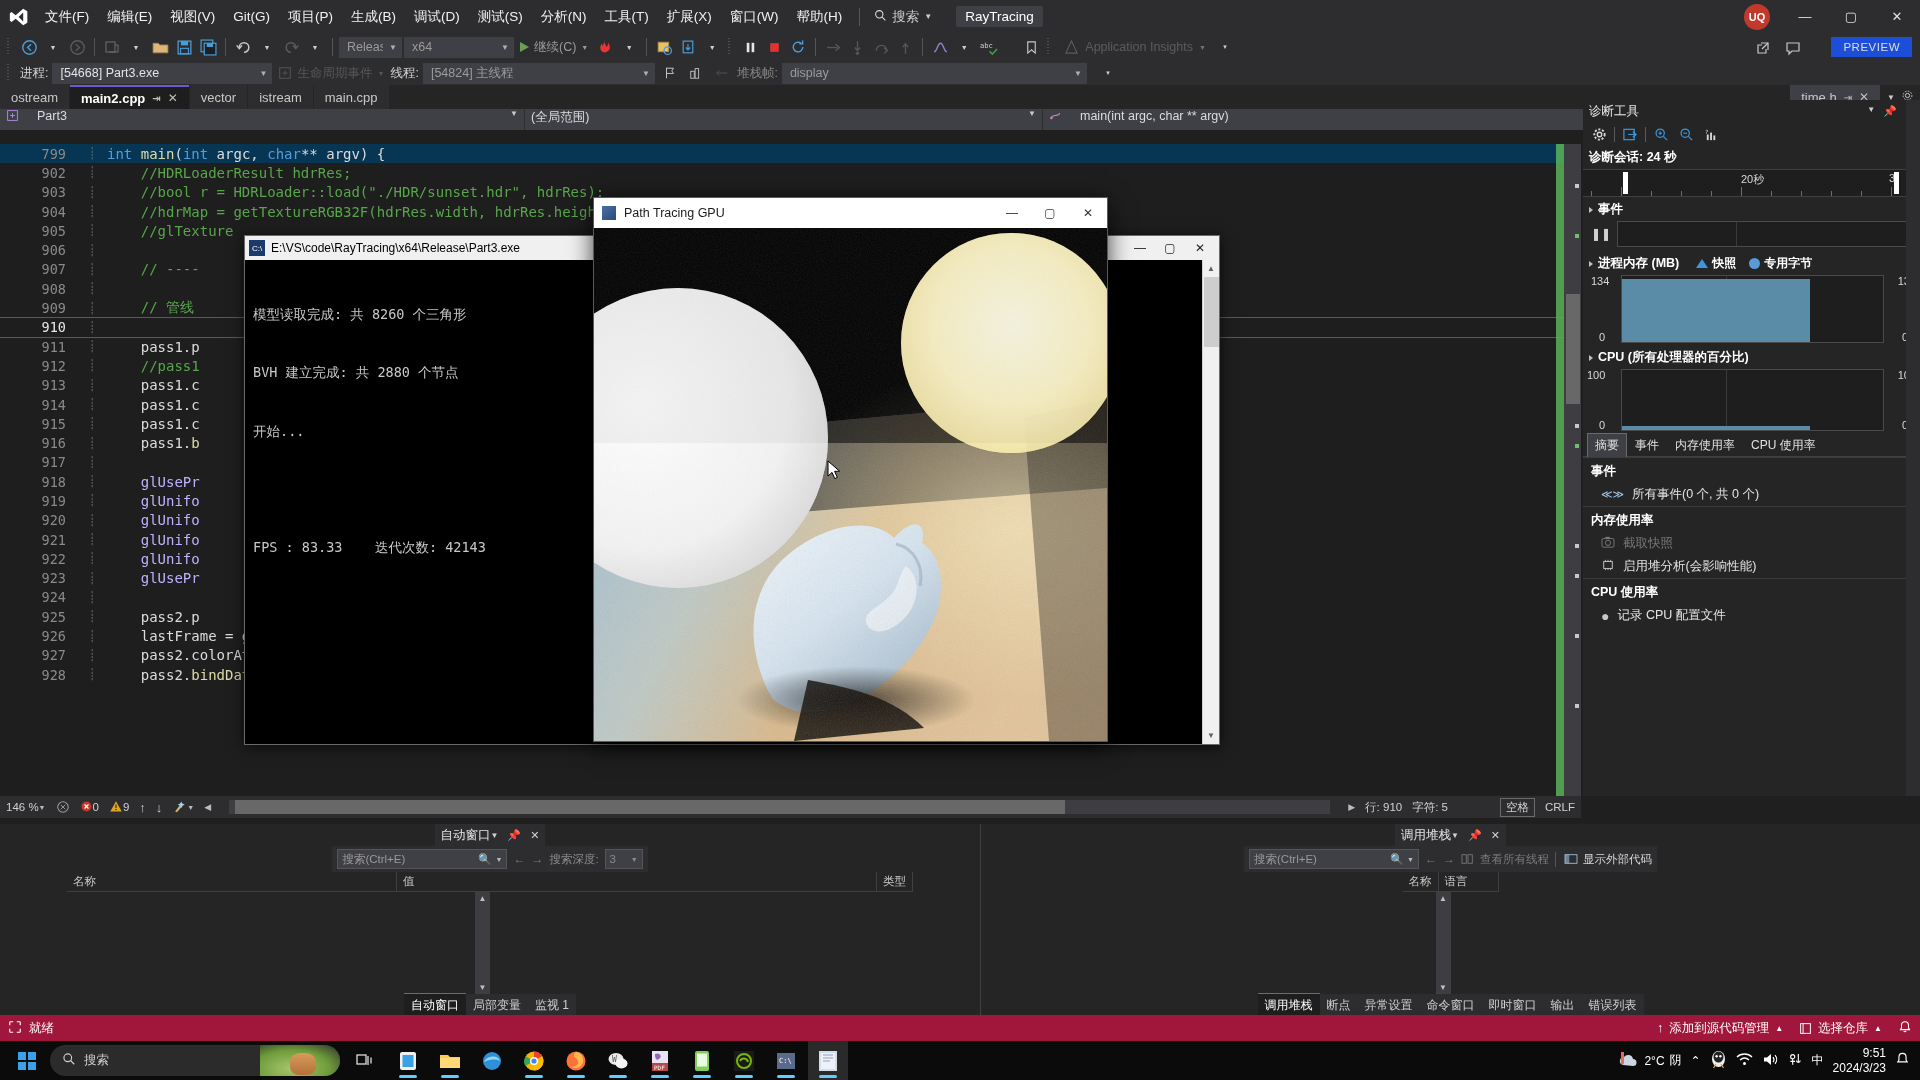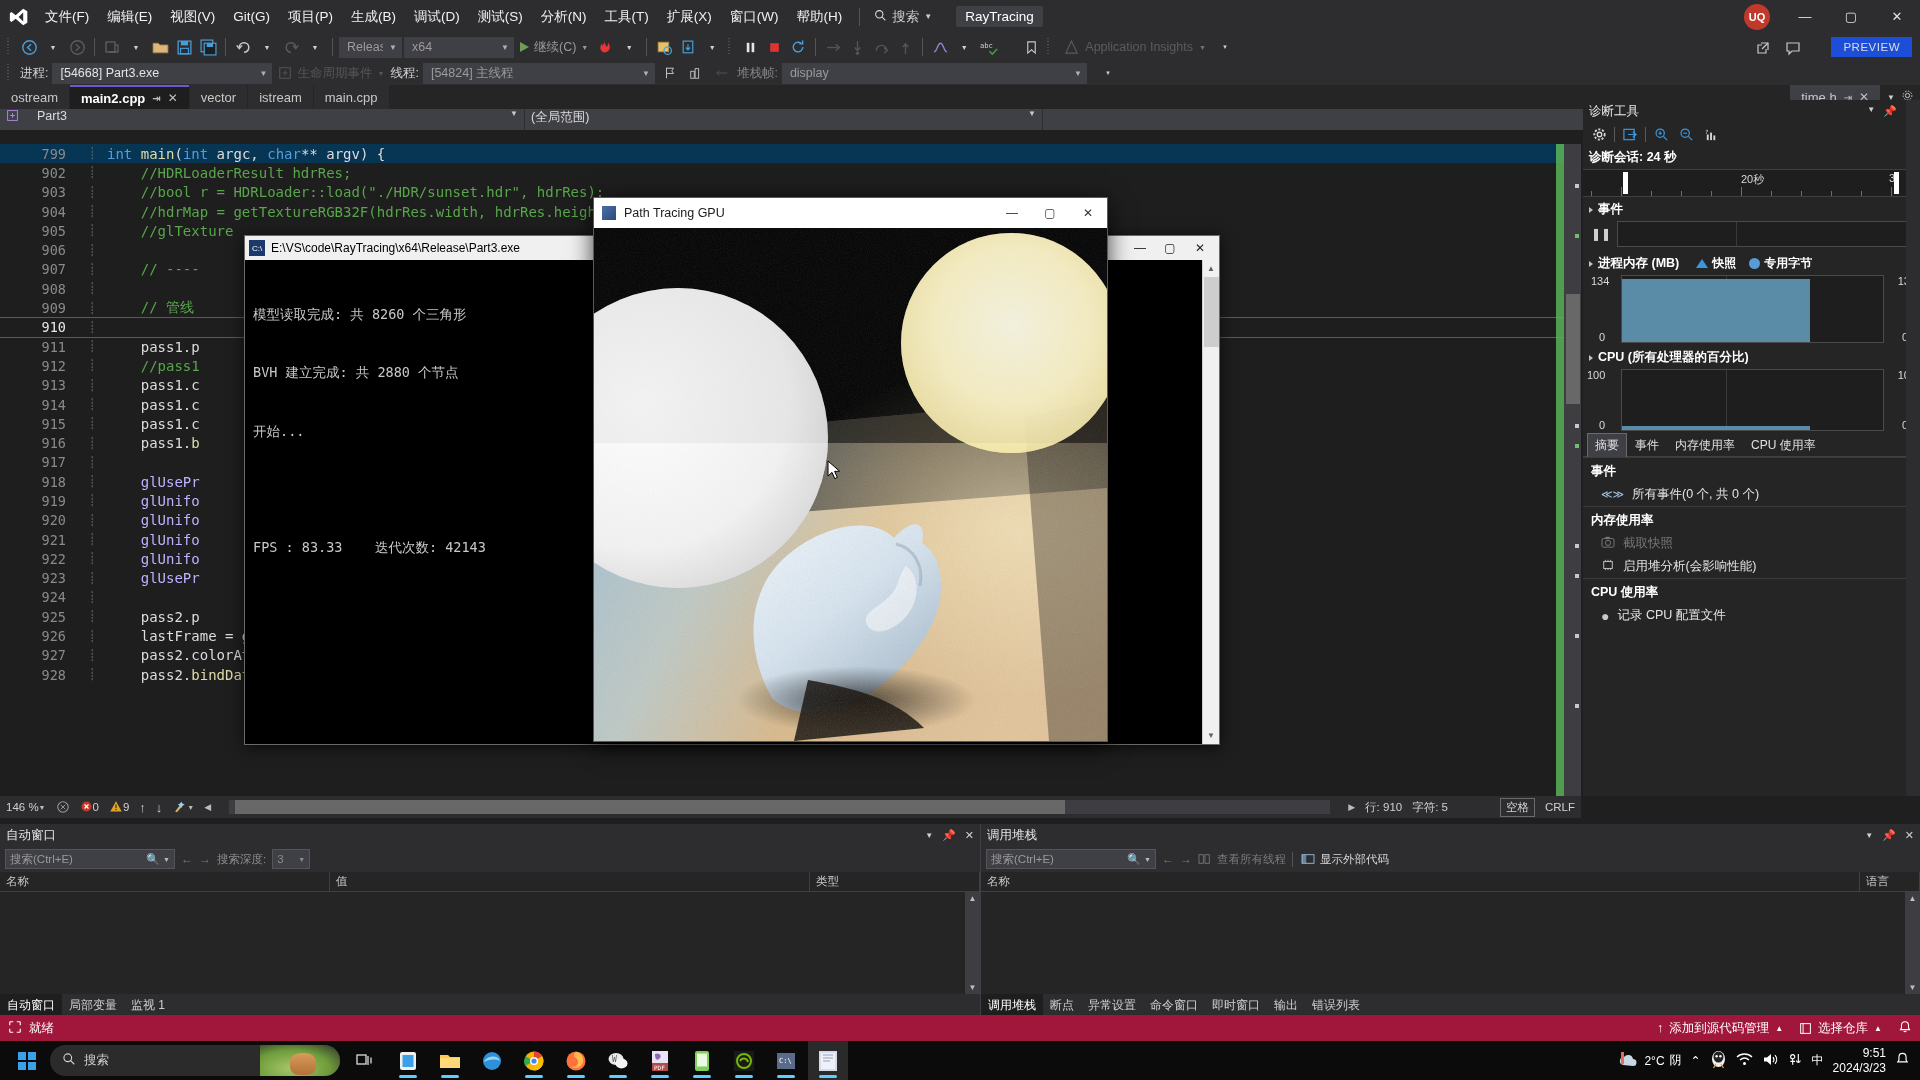--- a/index.html
+++ b/index.html
@@ -102,21 +102,21 @@
   .ptwin { position:absolute; border:1px solid #5a5a5a; background:#2b2b2b; box-shadow:0 4px 22px rgba(0,0,0,.75); }
   .pt-tb { height:30px; background:#ffffff; display:flex; align-items:center; padding-left:8px; gap:8px; }
   .pt-ico { width:14px;height:14px;background:linear-gradient(135deg,#4a6fa5,#2b4a7d); display:flex;align-items:center;justify-content:center;}
   .pt-title { font-size:12.5px; color:#1a1a1a; }
   .pt-btns { margin-left:auto; display:flex; height:30px; }
   .pt-btns div { width:38px; display:flex;align-items:center;justify-content:center; font-size:12px; color:#333; }
   .pt-canvas { position:relative; overflow:hidden; background:#000; }
 
   
   .panels { position:absolute; left:0; right:0; display:flex; gap:0; }
-  .panel { background:#252526; display:flex; flex-direction:column; }
+  .panel { background:#252526; display:flex; flex-direction:column;align-items:center; }
   .panel-head { height:22px; background:#2d2d30; display:flex; align-items:center; padding:0 6px; font-size:12.5px; color:#e4e4e4;}
   .panel-head .r { margin-left:auto; display:flex; gap:9px; align-items:center; color:#d0d0d0; font-size:11px;}
   .panel-tb { height:26px; background:#2d2d30; display:flex; align-items:center; gap:6px; padding:0 5px; }
   .srchbox { width:170px; height:20px; background:#3f3f46; border:1px solid #555; display:flex; align-items:center;
              padding:0 4px; font-size:11.5px; color:#9a9a9a; }
   .srchbox .mag { margin-left:auto; color:#cfcfcf; font-size:11px; }
   .panel-cols { height:20px; background:#252526; border-bottom:1px solid #3f3f46; display:flex; font-size:11.5px; color:#c8c8c8;}
   .panel-cols div { padding:2px 6px; border-right:1px solid #3f3f46; }
   .panel-body { flex:1; background:#252526; position:relative; }
   .panel-sb { position:absolute; right:0; top:0; bottom:0; width:15px; background:#3e3e42; }
@@ -494,20 +494,30 @@
         <svg width="13" height="13" viewBox="0 0 16 16">
             <rect x="2" y="2" width="12" height="12" fill="none" stroke="#b48ee8" stroke-width="1.1"></rect>
             <path d="M5 8 h6 M8 5 v6" stroke="#b48ee8" stroke-width="1.1"></path>
           </svg>
       </span>
       <span>Part3</span>
       <span class="ca">▼</span>
     </div>
     <div class="navcell" style="width:518px;">
       <span>(全局范围)</span>
+      <span class="ca">▼</span>
+    </div>
+    <div class="navcell" style="flex:1;">
+      <span>
+        <svg width="13" height="13" viewBox="0 0 16 16">
+            <path d="M3 11 C3 6 13 10 13 5" fill="none" stroke="#c586c0" stroke-width="1.4"></path>
+            <circle cx="3" cy="11" r="1.6" fill="#c586c0"></circle>
+          </svg>
+      </span>
+      <span>main(int argc, char ** argv)</span>
       <span class="ca">▼</span>
     </div>
   </div>
 
   <div class="editorwrap" style="position:absolute;left:0;top:144px;width:1581px;height:652px;">
     <div id="code-lines">
         <div class="codeline hl">
           <div class="gutter">799</div>
           <div class="chbar none"></div>
           <div class="fold">┊</div>

